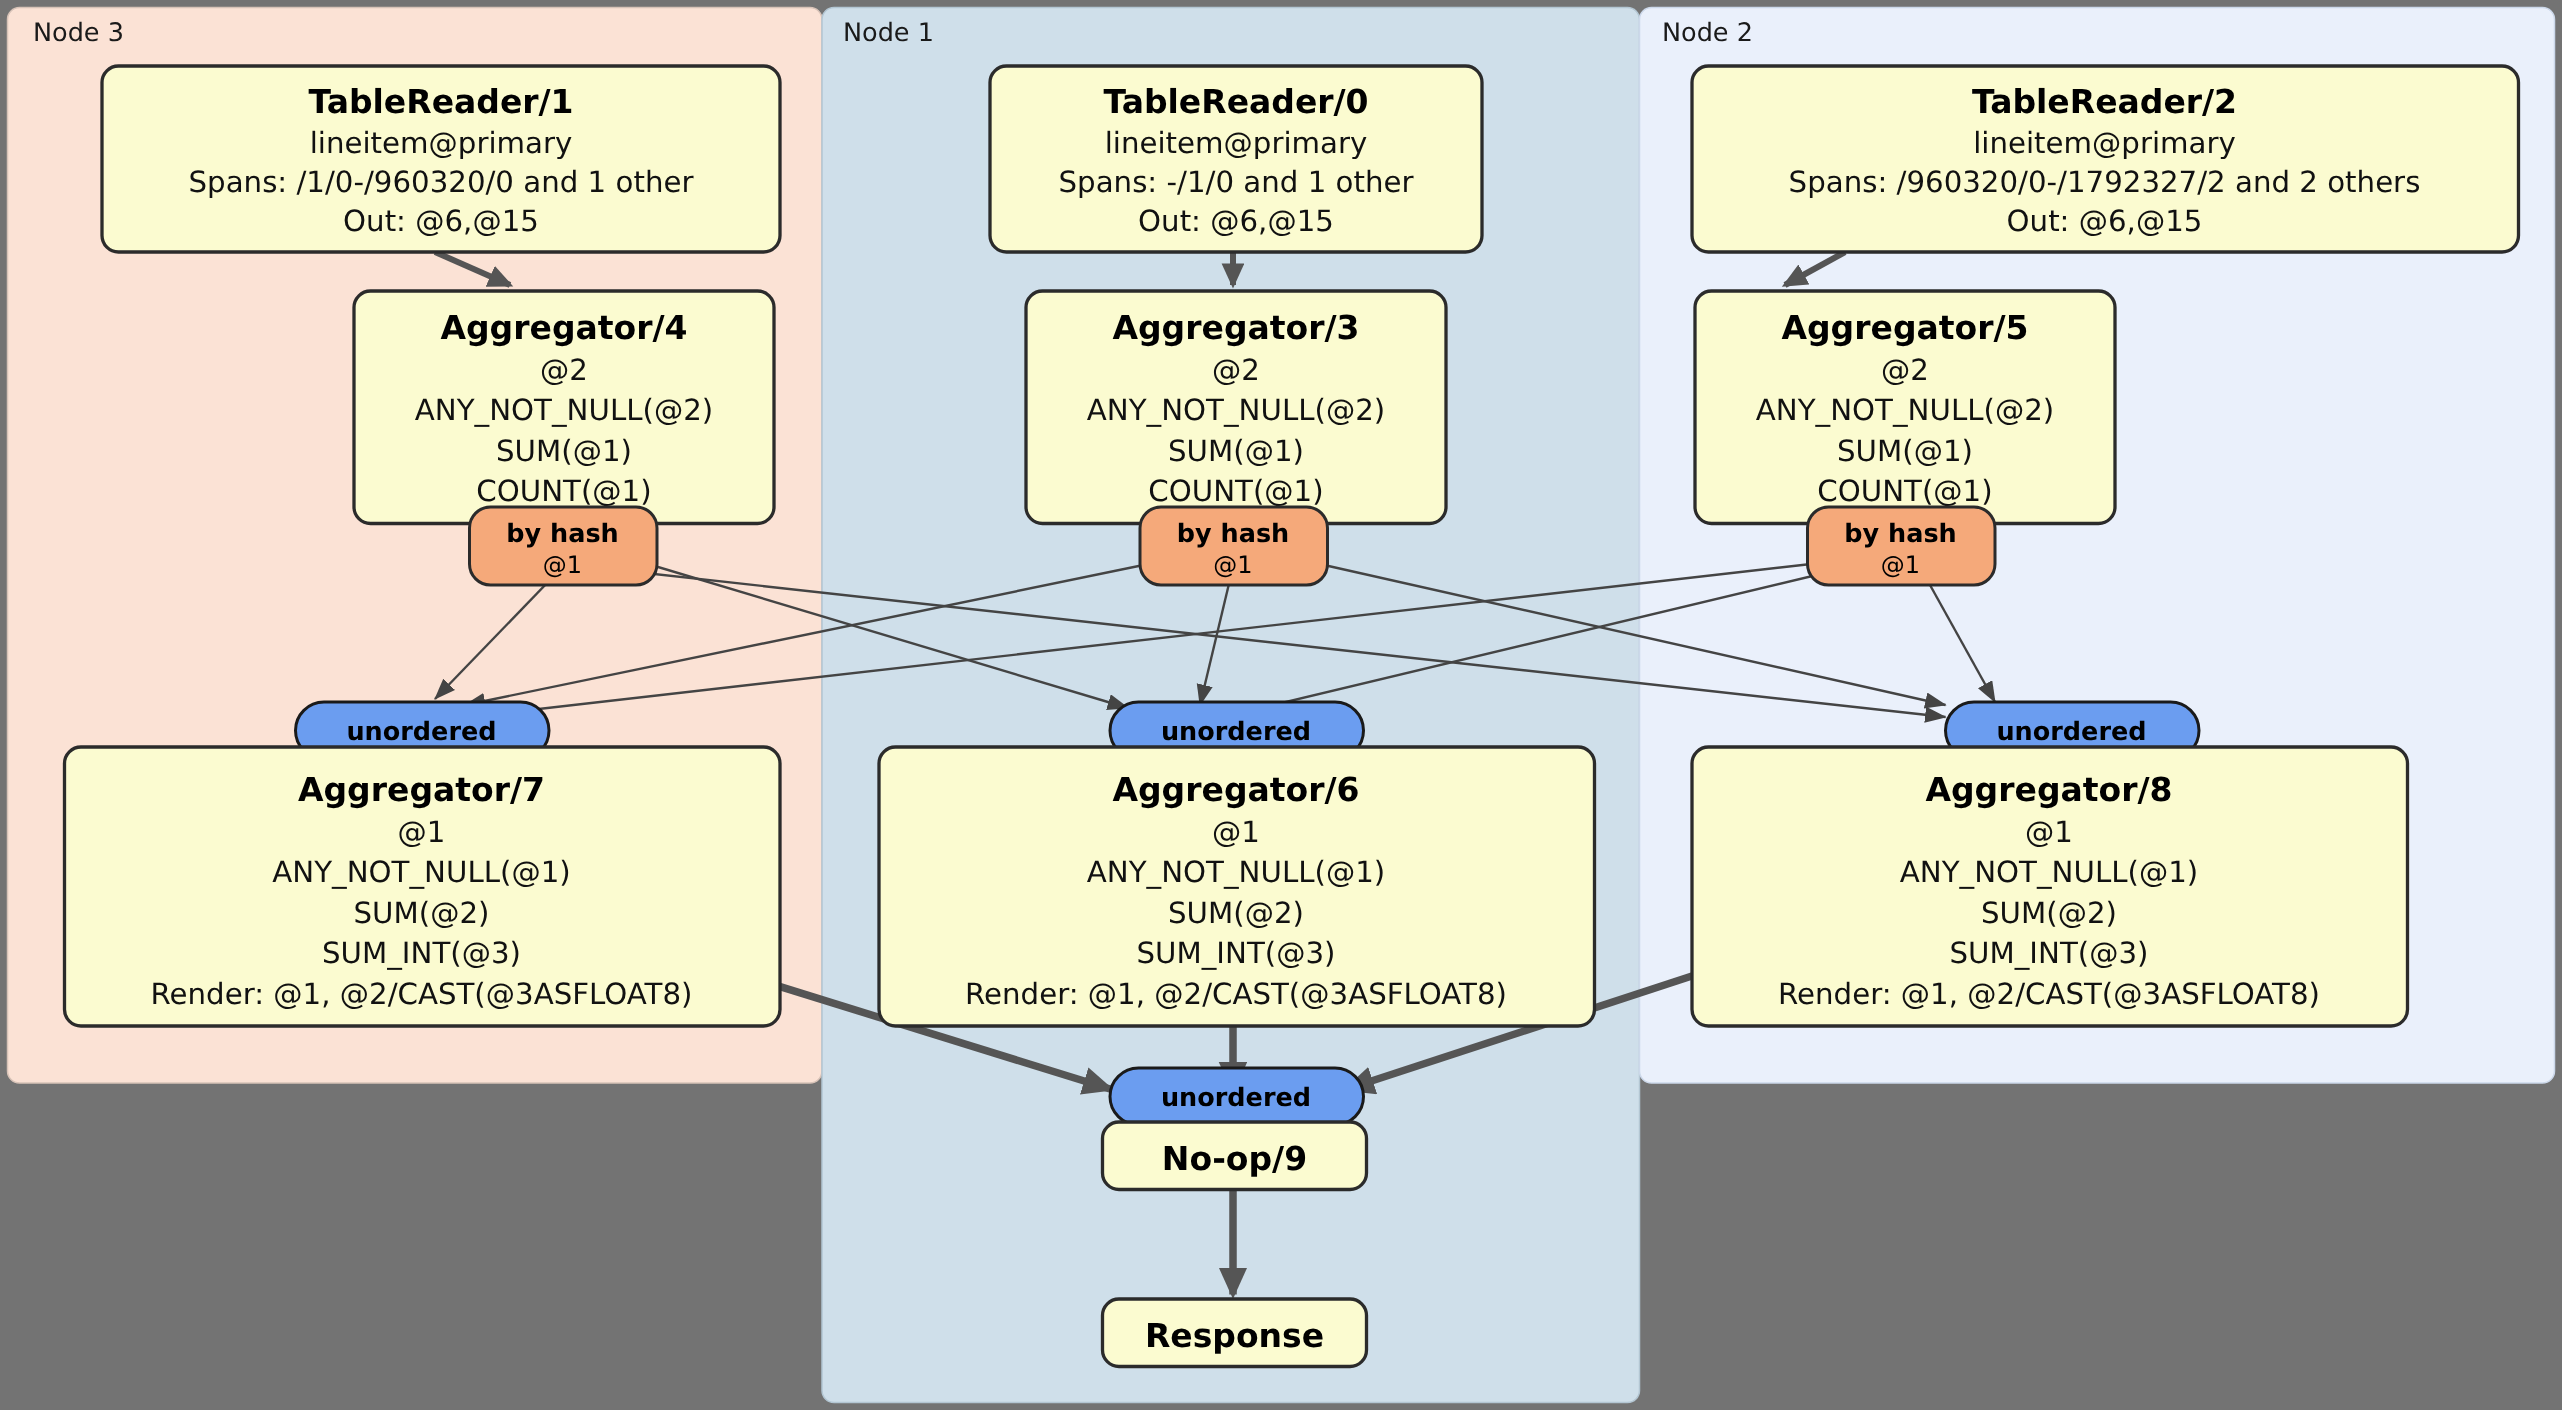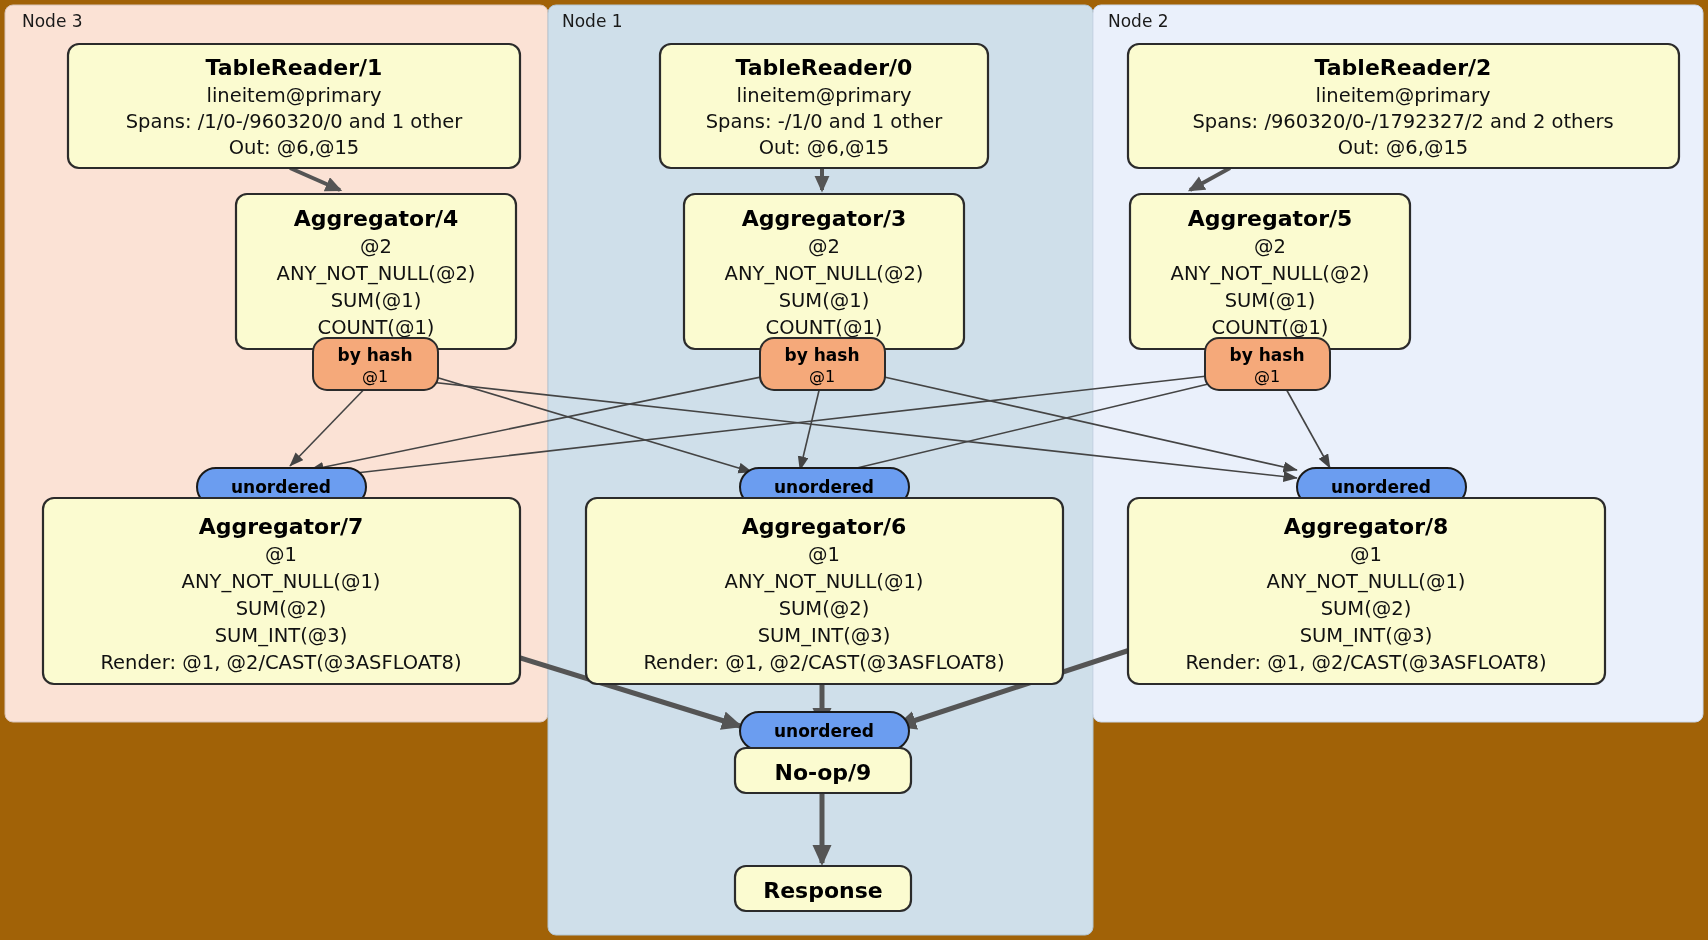--- a/index.html
+++ b/index.html
@@ -1,17 +1,17 @@
 <!DOCTYPE html>
 <html><head>
 <meta charset="utf-8">
 <style>
   html,body{margin:0;padding:0;background:#ffffff;}
   body{font-family:"DejaVu Sans","Liberation Sans",sans-serif;}
-  #stage{position:relative;width:1708px;height:940px;overflow:hidden;background:#a16207;}
+  #stage{position:relative;width:1708px;height:940px;overflow:hidden;background:#737373;}
   svg{display:block;}
   .panel-label{font-size:17px;fill:#1a1a1a;font-family:"DejaVu Sans","Liberation Sans",sans-serif;}
   .box-title{font-size:22px;font-weight:bold;fill:#000;font-family:"DejaVu Sans","Liberation Sans",sans-serif;}
   .box-line{font-size:19.5px;fill:#111;font-family:"DejaVu Sans","Liberation Sans",sans-serif;}
   .pill-bold{font-size:17px;font-weight:bold;fill:#000;font-family:"DejaVu Sans","Liberation Sans",sans-serif;}
   .pill-sub{font-size:16px;fill:#000;font-family:"DejaVu Sans","Liberation Sans",sans-serif;}
   .nodebox{stroke:#2b2b2b;stroke-width:2.2;fill:#fbfbd0;}
   .edge-thin{stroke:#444;stroke-width:1.6;fill:none;}
   .edge-thick{stroke:#555;stroke-width:5;fill:none;}
   .edge-med{stroke:#555;stroke-width:4;fill:none;}

